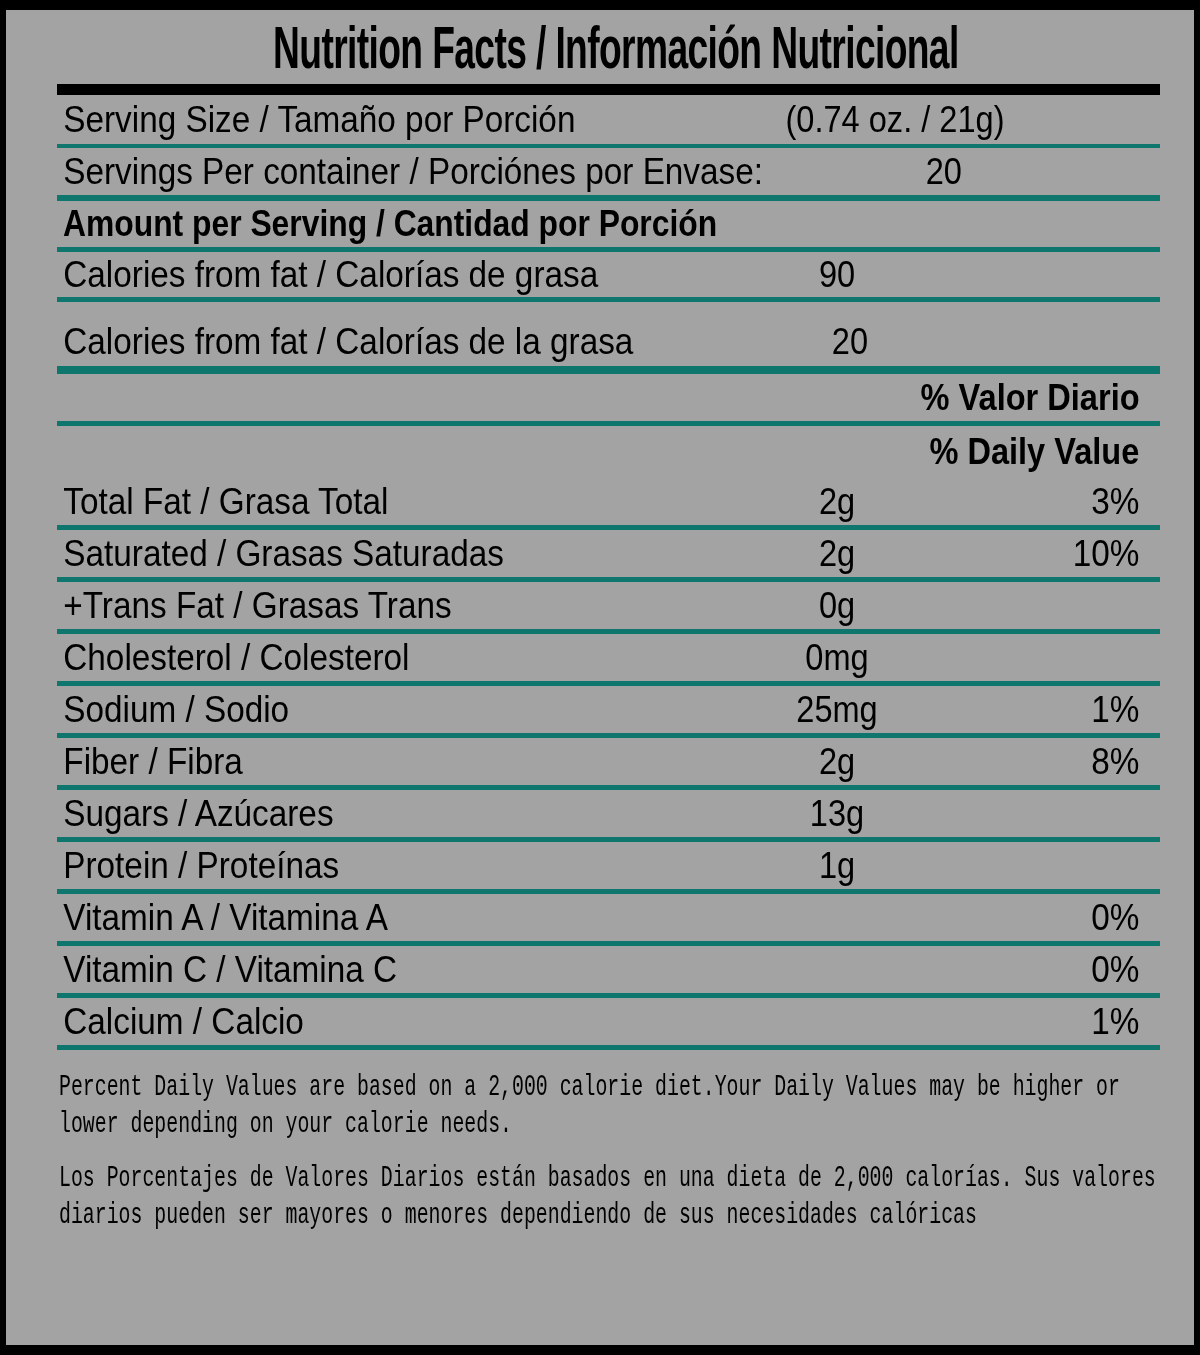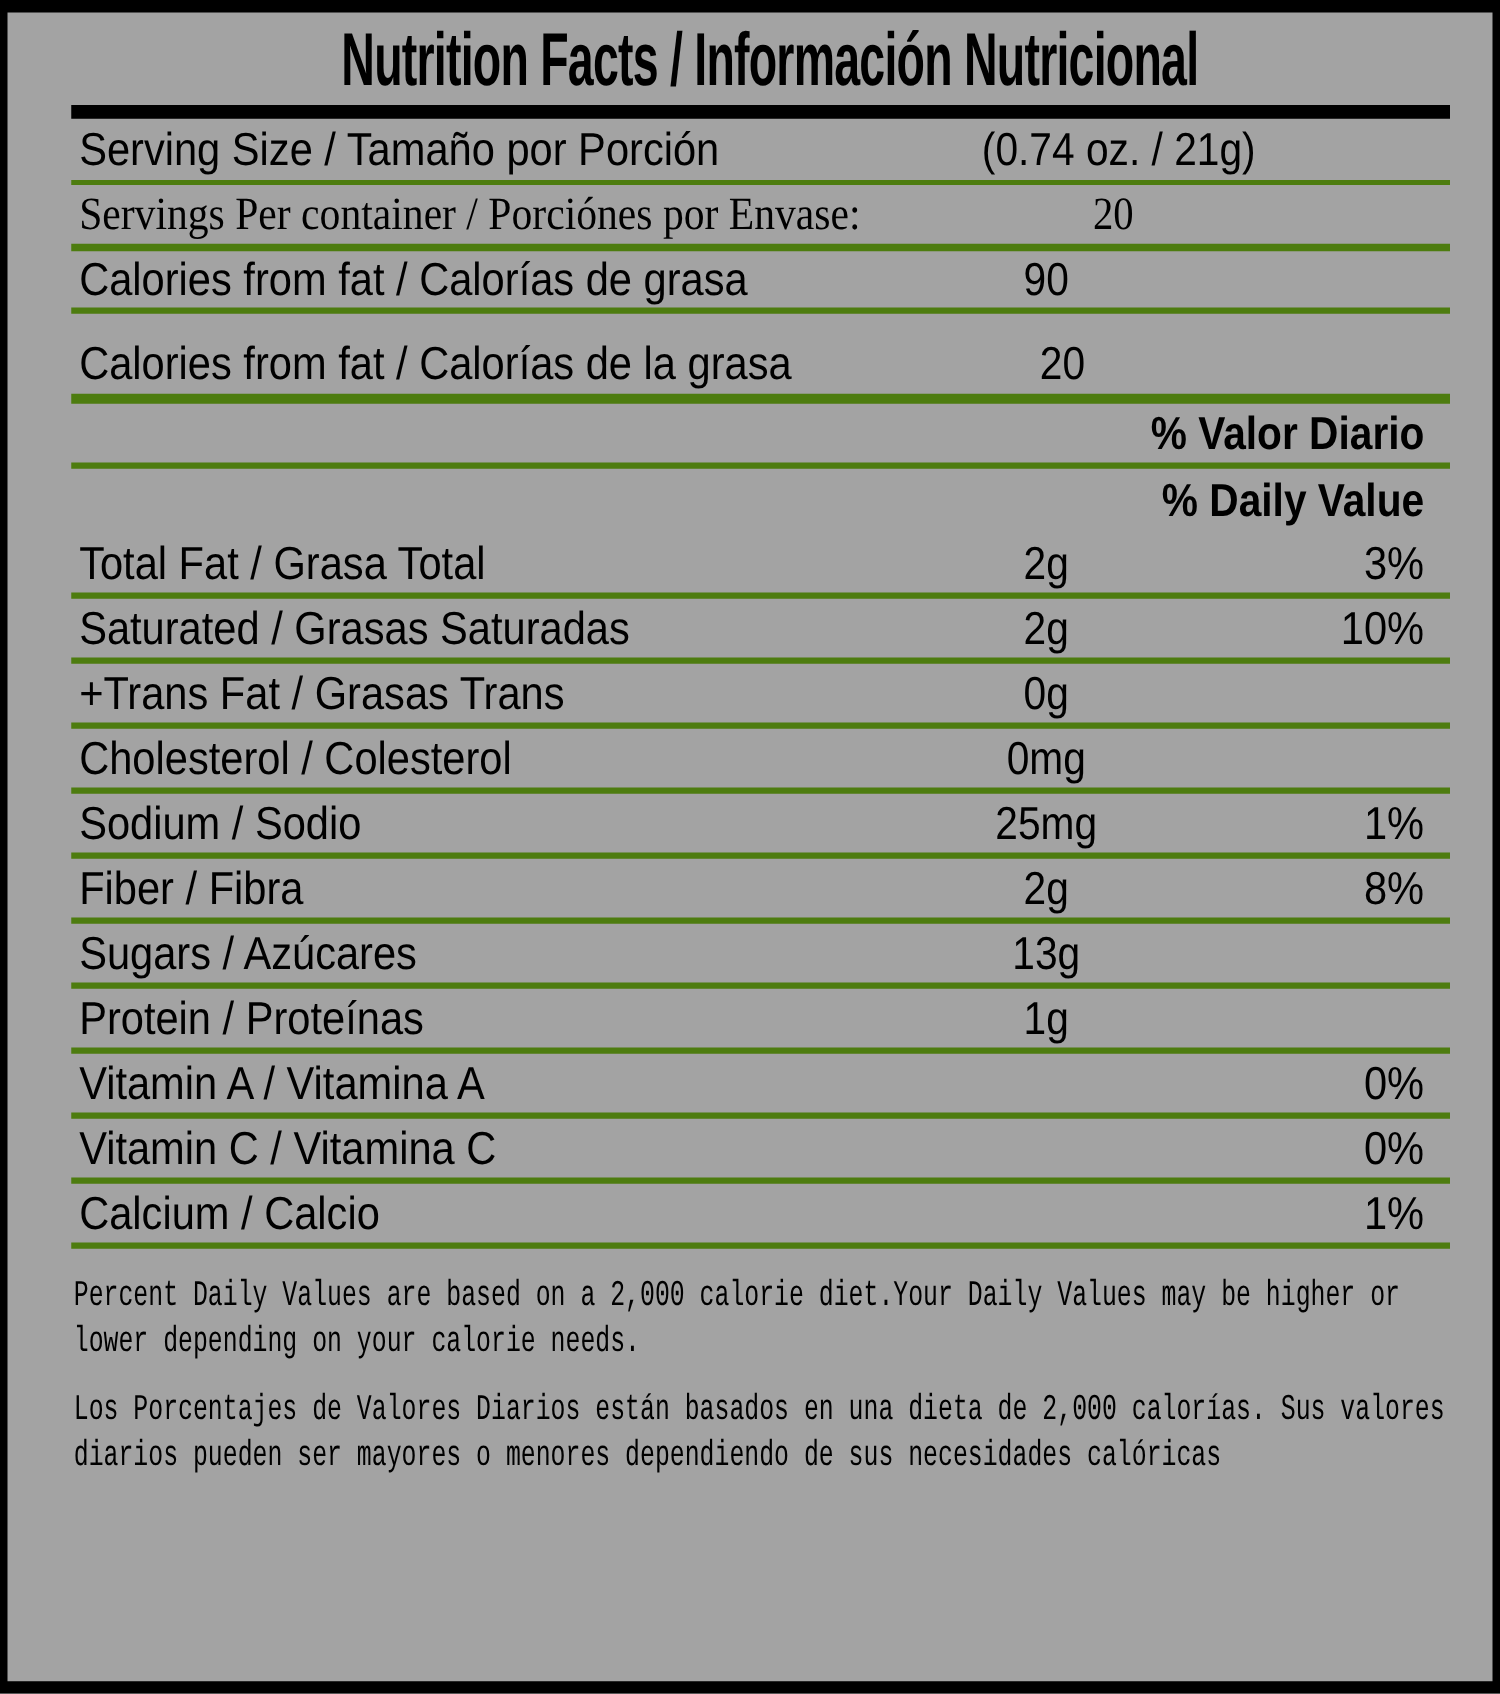--- a/index.html
+++ b/index.html
@@ -18,25 +18,25 @@
   .title-wrap { height:74px; display:flex; align-items:center; justify-content:center; }
   .title {
     font-size:60px; font-weight:bold; white-space:nowrap;
     transform:scaleX(0.62); letter-spacing:-1px;
   }
   .bar { height:11px; background:#000; margin:0 34px 0 19px; }
   .table { margin:0 34px 0 19px; }
   .row {
     display:flex; align-items:center;
     box-sizing:border-box; height:52px;
-    border-bottom:5px solid #4d7c0f;
+    border-bottom:5px solid #0f766e;
     font-size:37px;
   }
   .h53 { height:53px; } .h51 { height:51px; } .h50 { height:50px; } .h56 { height:56px; }
-  .b4 { border-bottom-width:4px; } .b6 { border-bottom-width:6px;font-family:Liberation Serif, serif; } .b8 { border-bottom-width:8px;margin-top:16px; }
+  .b4 { border-bottom-width:4px; } .b6 { border-bottom-width:6px; } .b8 { border-bottom-width:8px;margin-top:16px; }
   .nb { border-bottom:none; }
   .lbl {
     flex:1; padding-left:7px; white-space:nowrap;
     transform:scaleX(0.9); transform-origin:0 50%;
   }
   .lbl-bold { font-weight:bold; transform:scaleX(0.86); }
   .amt {
     width:320px; text-align:center; white-space:nowrap;
     transform:scaleX(0.88); transform-origin:50% 50%;
   }
@@ -76,20 +76,23 @@
       <span class="amt shift-r">(0.74 oz. / 21g)</span>
       <span class="pct"></span>
     </div>
 
     <div class="row h53 b6">
       <span class="lbl">Servings Per container / Porciónes por Envase:</span>
       <span class="amt">20</span>
       <span class="pct"></span>
     </div>
 
+    <div class="row h51">
+      <span class="lbl lbl-bold">Amount per Serving / Cantidad por Porción</span>
+    </div>
 
     <div class="row h50">
       <span class="lbl">Calories from fat / Calorías de grasa</span>
       <span class="amt">90</span>
       <span class="pct"></span>
     </div>
 
     <div class="row h56 b8">
       <span class="lbl">Calories from fat / Calorías de la grasa</span>
       <span class="amt">20</span>

